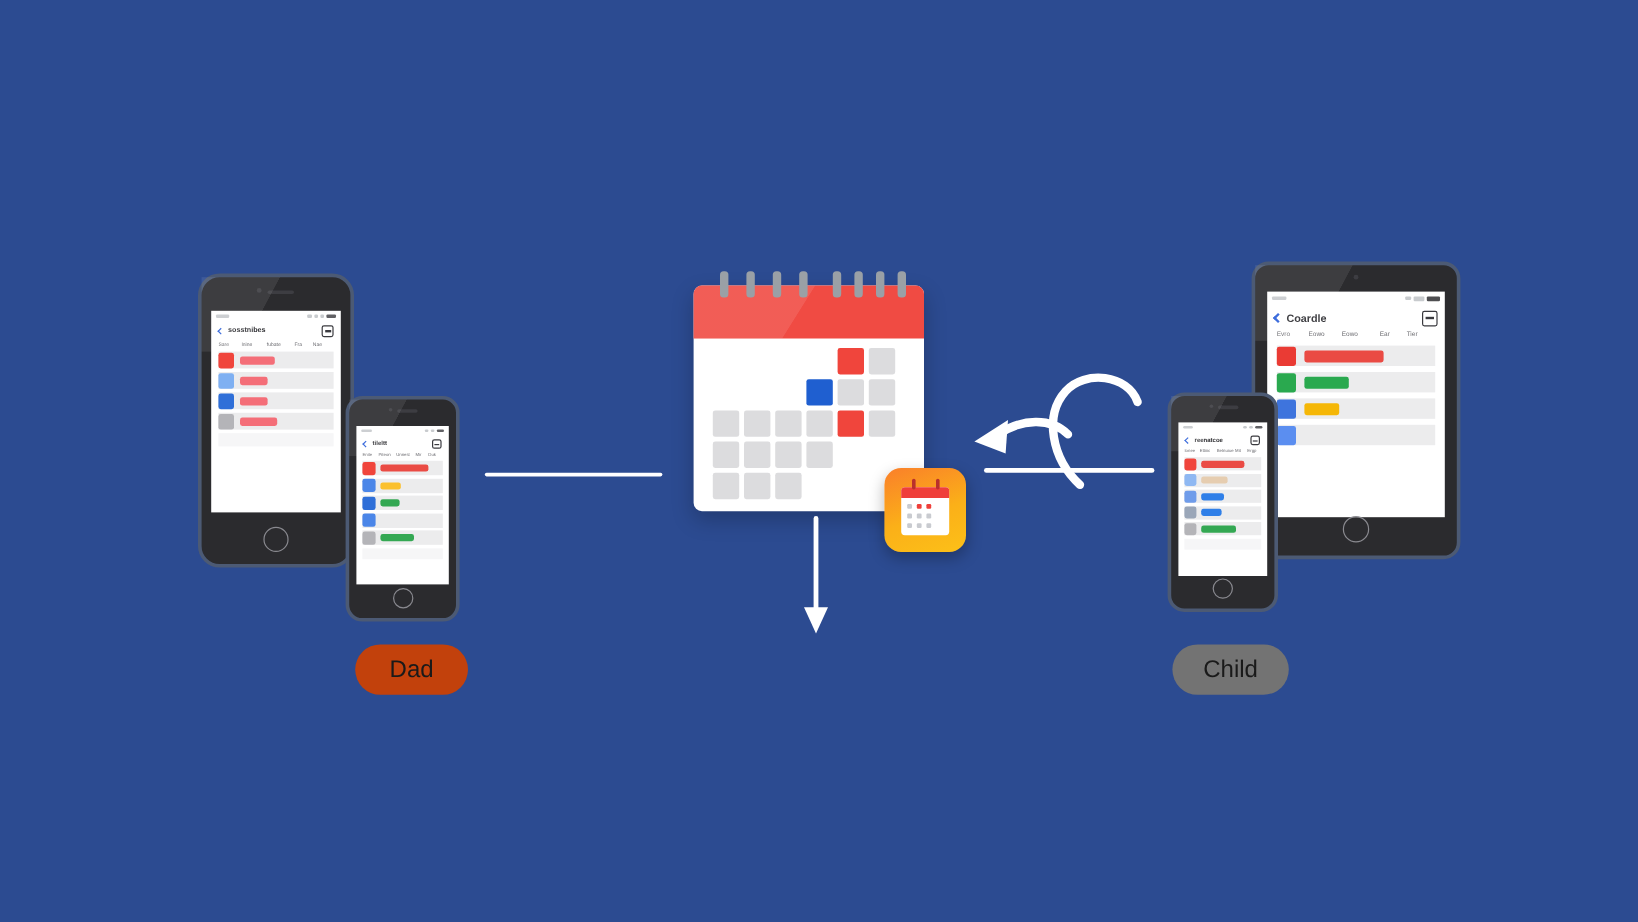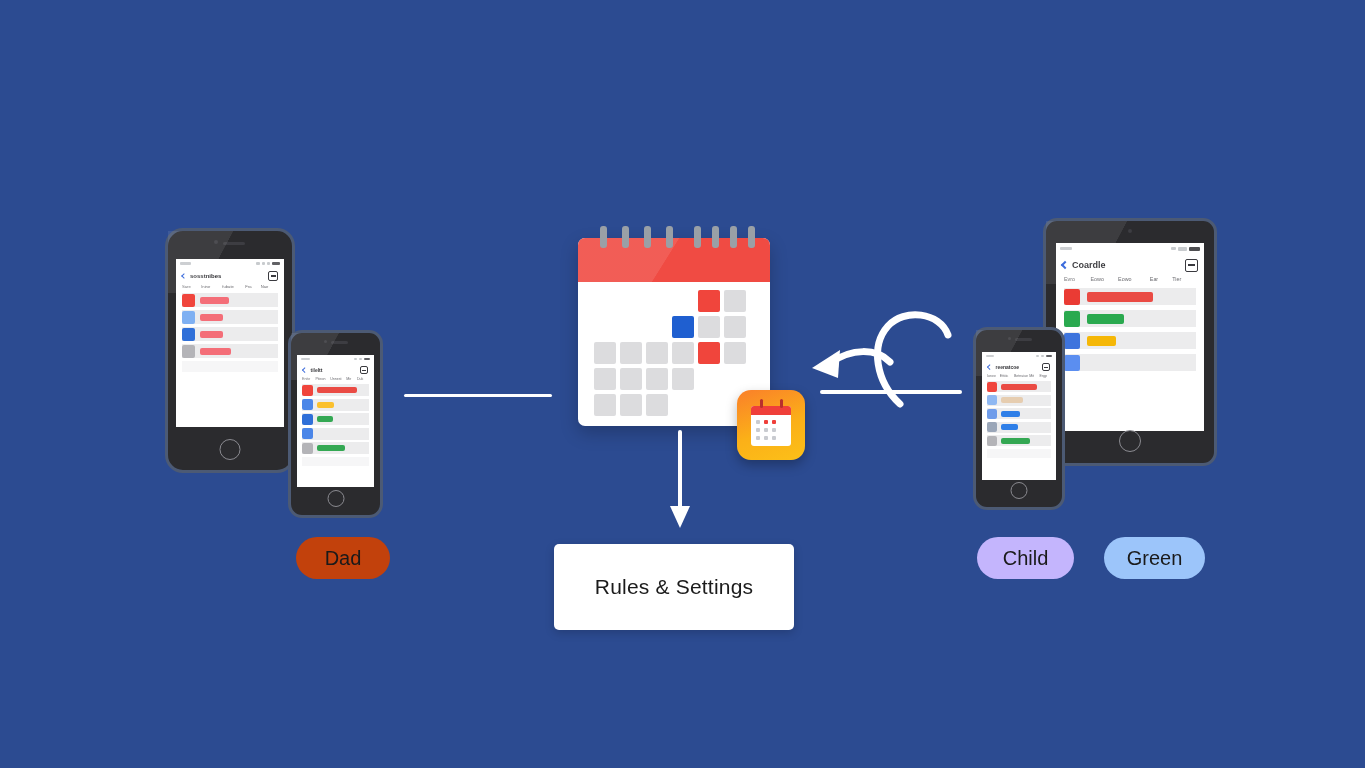--- a/index.html
+++ b/index.html
@@ -199,21 +199,21 @@
     position: absolute;
     display: flex; align-items: center; justify-content: center;
     height: 42px;
     border-radius: 21px;
     color: #1a1a1a;
     font-size: 20px;
     font-weight: 500;
   }
   .pill-mom   { background: #f97888; }
   .pill-dad   { background: #c2410c; }
-  .pill-child { background: #c4b5fd; }
+  .pill-child { background: #737373; }
   .pill-green { background: #9cc5fa; }
 
   
   .rules-box {
     position: absolute;
     left: 554px; top: 544px;
     width: 240px; height: 86px;
     background: #ffffff;
     border-radius: 5px;
     display: flex; align-items: center; justify-content: center;
@@ -539,21 +539,15 @@
       <div class="glare"></div>
     </div>
   </div>
 
   <div class="pill pill-dad" style="left:296px; top:537px; width:94px;">
     <span>Dad</span>
   </div>
   <div class="pill pill-child" style="left:977px; top:537px; width:97px;">
     <span>Child</span>
   </div>
-  <div class="pill pill-green" style="left:1104px; top:537px; width:101px;">
-    <span>Green</span>
-  </div>
-
-  <div class="rules-box">
-    <span>Rules &amp; Settings</span>
-  </div>
+
 
 </div>
 
 </body></html>

